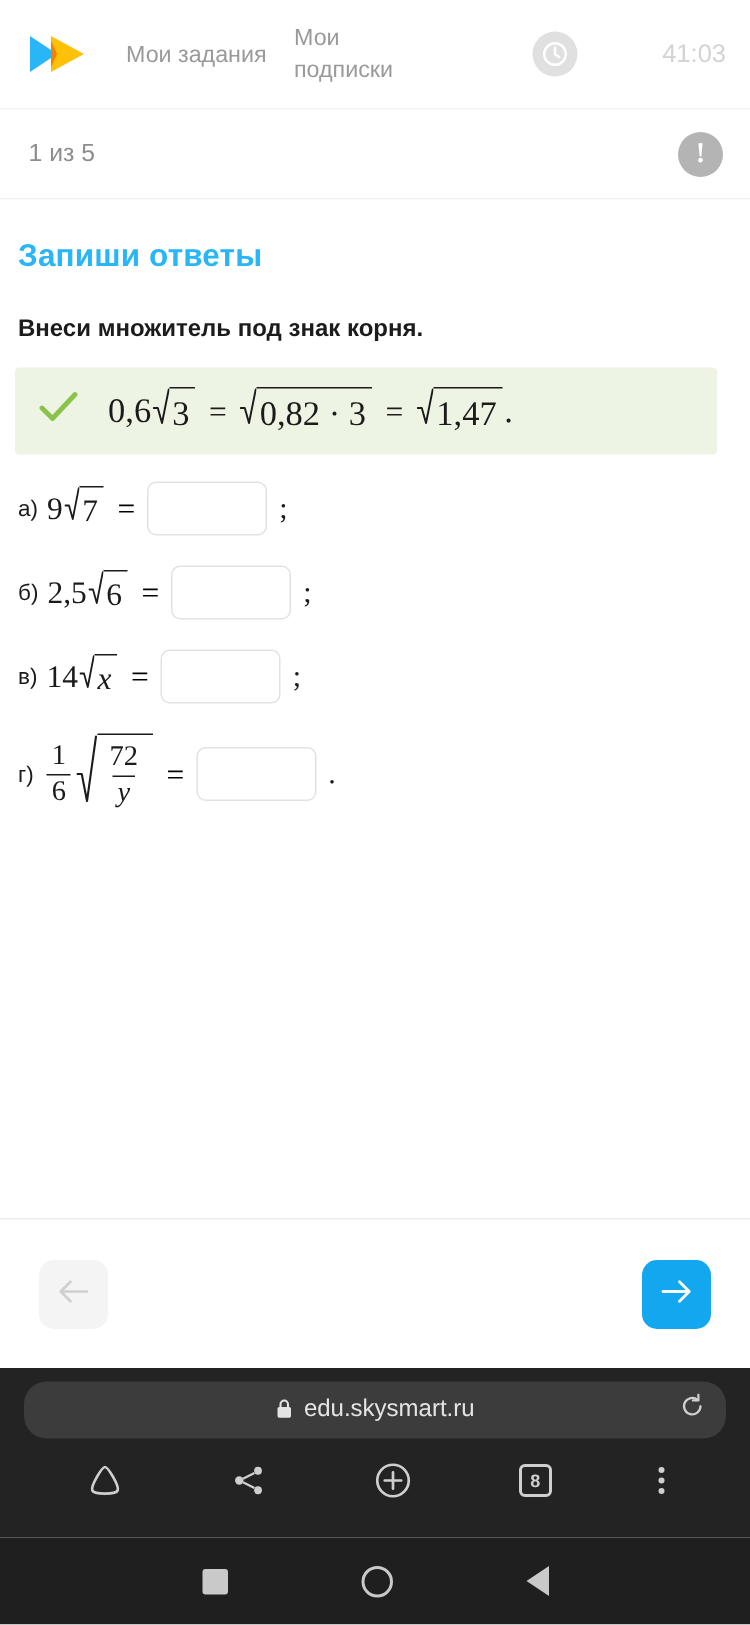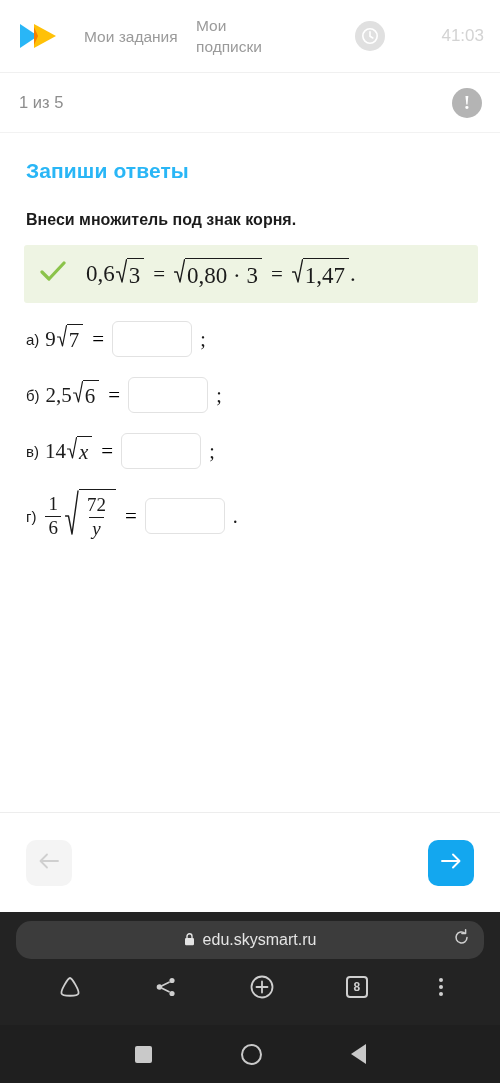--- a/index.html
+++ b/index.html
@@ -66,21 +66,21 @@
     padding: 0 18px 0 19px; background: #fff; border-bottom: 1px solid #f2f2f2;
   }
   .progress-row .counter { color: #8d8d8d; font-size: 16.5px; }
   .warn-icon {
     width: 30px; height: 30px; border-radius: 50%; background: #b4b4b4;
     color: #fff; display: flex; align-items: center; justify-content: center;
     font-size: 19px; font-weight: bold; line-height: 1; font-family: "Liberation Serif", serif;
   }
 
   
-  .content { padding: 26px 24px 0 26px; }
+  .content { padding: 26px 24px 0 12px; }
   .task-title {
     color: #29b6f6; font-size: 21px; font-weight: bold; letter-spacing: .1px;
     margin-bottom: 28px;
   }
   .task-prompt { color: #1c1c1c; font-size: 16px; font-weight: bold; margin-bottom: 16px; }
 
   .example-box {
     background: #eef4e3; border-radius: 3px; padding: 13px 16px;
     display: flex; align-items: center; gap: 20px; margin: 0 -2px 18px -2px;
   }
@@ -223,21 +223,21 @@
           </span>
           <span class="radicand">3</span>
         </span>
         <span class="eq">=</span>
         <span class="sqrt">
           <span class="radical">
             <svg width="11" height="26" viewBox="0 0 11 26">
                 <path d="M0.5 14 L3.2 14 L6 24 L10.5 1.6" stroke="#1b1b1b" stroke-width="1.3" fill="none" stroke-linecap="round" stroke-linejoin="round"></path>
               </svg>
           </span>
-          <span class="radicand">0,80 · 3</span>
+          <span class="radicand">0,82 · 3</span>
         </span>
         <span class="eq">=</span>
         <span class="sqrt">
           <span class="radical">
             <svg width="11" height="26" viewBox="0 0 11 26">
                 <path d="M0.5 14 L3.2 14 L6 24 L10.5 1.6" stroke="#1b1b1b" stroke-width="1.3" fill="none" stroke-linecap="round" stroke-linejoin="round"></path>
               </svg>
           </span>
           <span class="radicand">1,47</span>
         </span>

